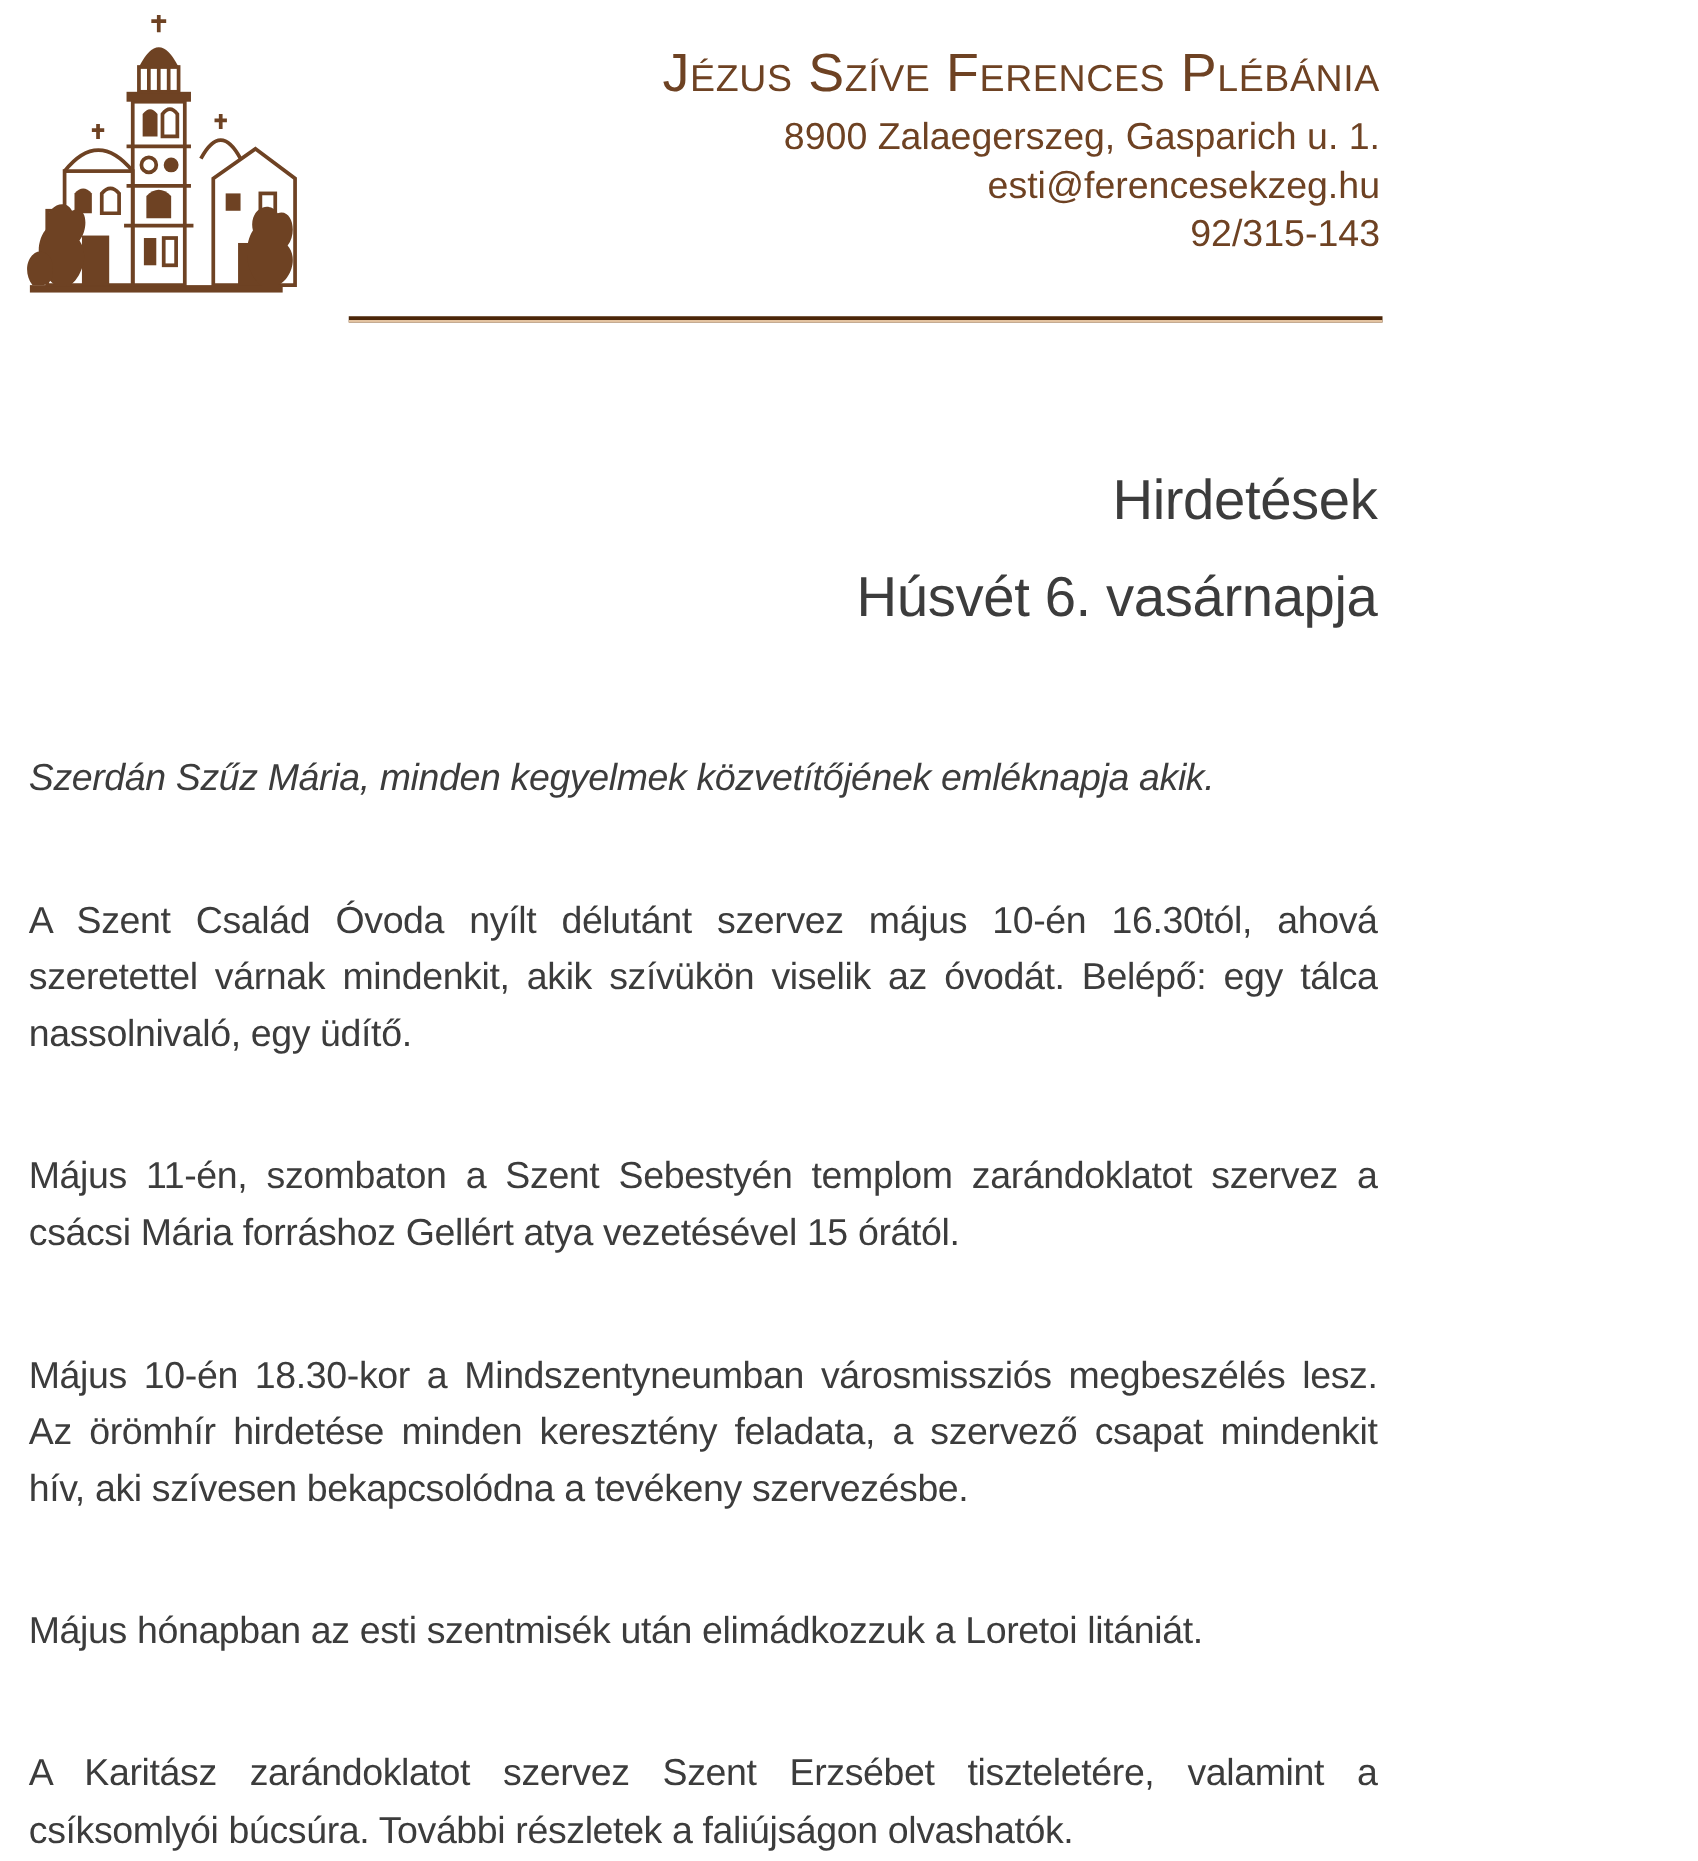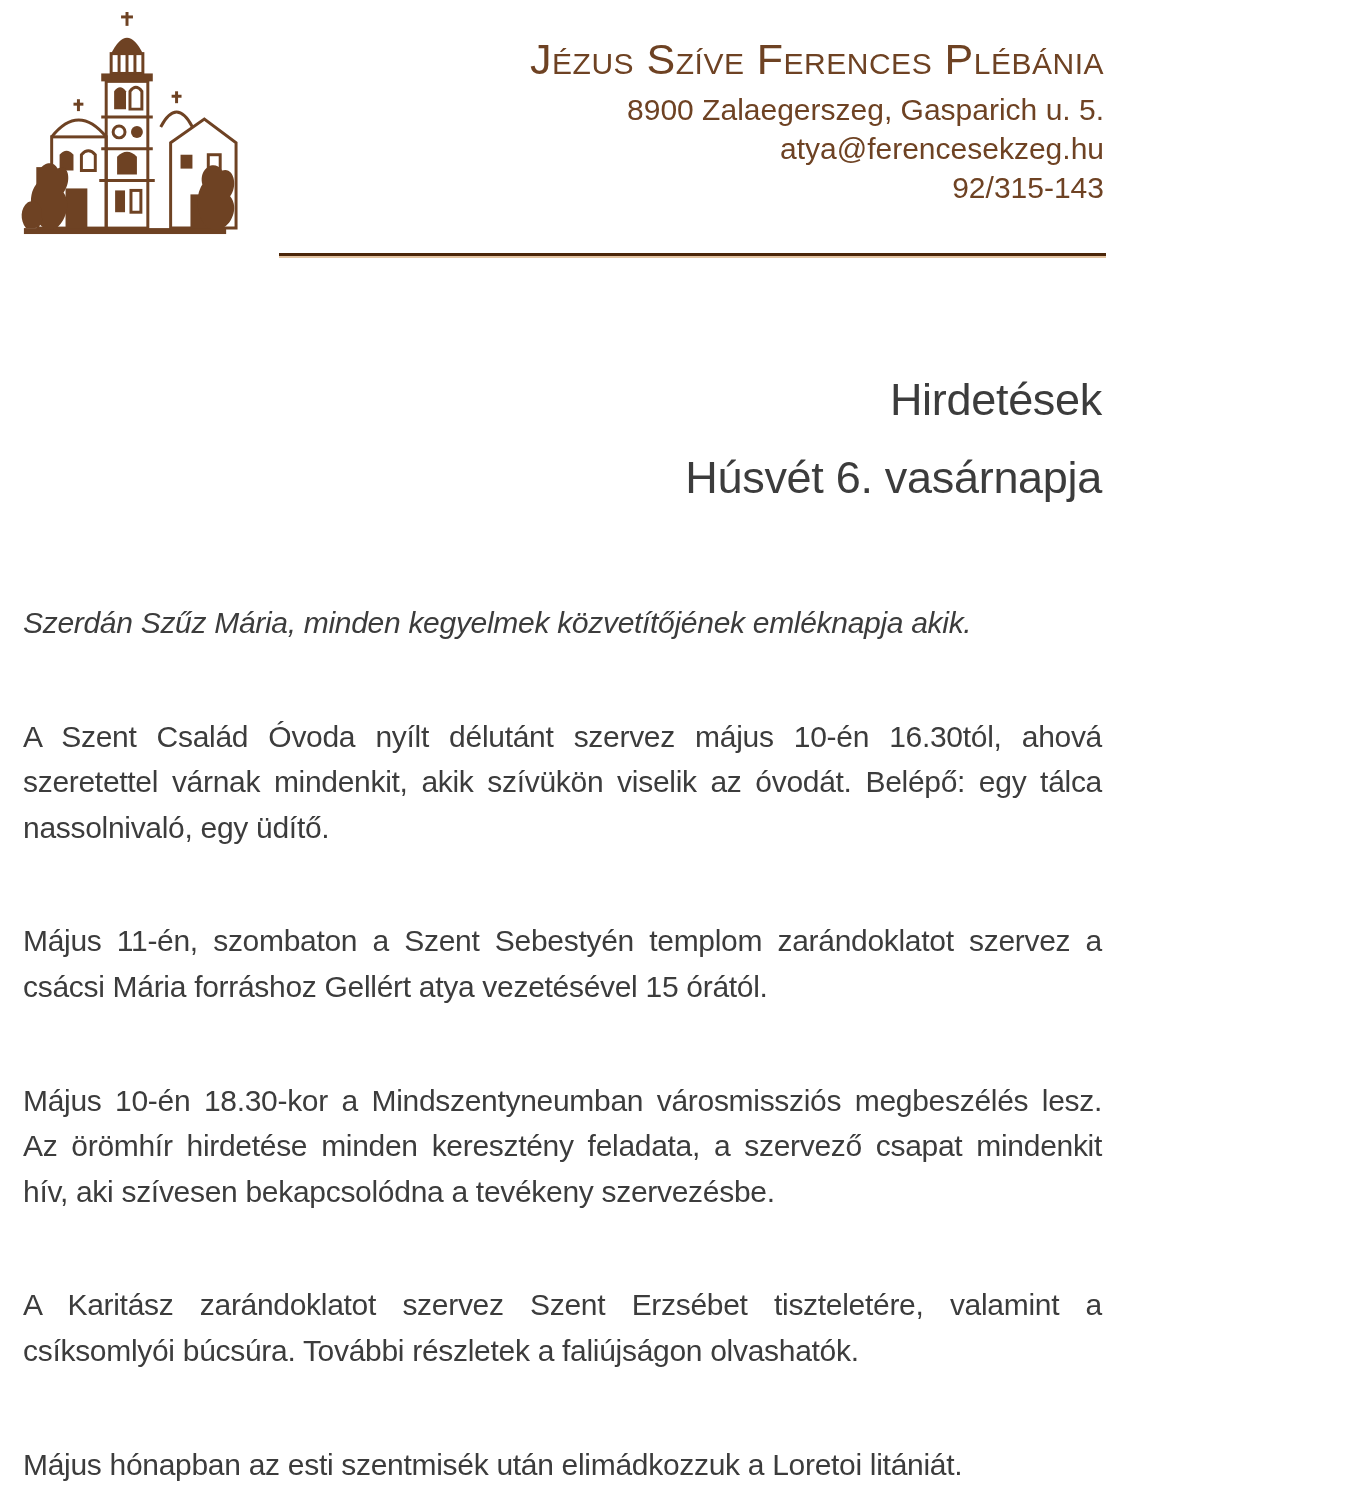--- a/index.html
+++ b/index.html
@@ -128,34 +128,34 @@
         <rect x="178" y="190" width="20" height="34" fill="#6e4223" stroke="none"></rect>
 
         <path d="M30 224 C14 210 14 188 24 178 C20 162 38 152 44 164 C56 158 58 178 50 188 C60 202 48 222 42 224 Z" fill="#6e4223" stroke="none"></path>
         <path d="M196 224 C184 214 182 192 190 180 C186 164 202 154 210 166 C222 162 226 182 218 192 C228 204 218 222 210 224 Z" fill="#6e4223" stroke="none"></path>
         <path d="M12 224 C6 216 6 204 14 198 C22 194 30 202 28 212 C30 220 24 224 20 224 Z" fill="#6e4223" stroke="none"></path>
       </svg>
     </div>
 
     <div class="contact">
       <div class="brand">Jézus Szíve Ferences Plébánia</div>
-      <div class="contact-line first">8900 Zalaegerszeg, Gasparich u. 5.</div>
-      <div class="contact-line">atya@ferencesekzeg.hu</div>
+      <div class="contact-line first">8900 Zalaegerszeg, Gasparich u. 1.</div>
+      <div class="contact-line">esti@ferencesekzeg.hu</div>
       <div class="contact-line">92/315-143</div>
     </div>
 
   </header>
 
   <div class="rule"></div>
 
   <main class="doc-main">
     <h1 class="doc-title">Hirdetések</h1>
     <h2 class="doc-subtitle">Húsvét 6. vasárnapja</h2>
 
     <p class="para lead italic">Szerdán Szűz Mária, minden kegyelmek közvetítőjének emléknapja akik.</p>
     <p class="para">A Szent Család Óvoda nyílt délutánt szervez május 10-én 16.30tól, ahová szeretettel várnak mindenkit, akik szívükön viselik az óvodát. Belépő: egy tálca nassolnivaló, egy üdítő.</p>
     <p class="para">Május 11-én, szombaton a Szent Sebestyén templom zarándoklatot szervez a csácsi Mária forráshoz Gellért atya vezetésével 15 órától.</p>
     <p class="para">Május 10-én 18.30-kor a Mindszentyneumban városmissziós megbeszélés lesz. Az örömhír hirdetése minden keresztény feladata, a szervező csapat mindenkit hív, aki szívesen bekapcsolódna a tevékeny szervezésbe.</p>
+    <p class="para">Május hónapban az esti szentmisék után elimádkozzuk a Loretoi litániát.</p>
     <p class="para">A Karitász zarándoklatot szervez Szent Erzsébet tiszteletére, valamint a csíksomlyói búcsúra. További részletek a faliújságon olvashatók.</p>
-    <p class="para">Május hónapban az esti szentmisék után elimádkozzuk a Loretoi litániát.</p>
   </main>
 
 </div>
 
 </body></html>

